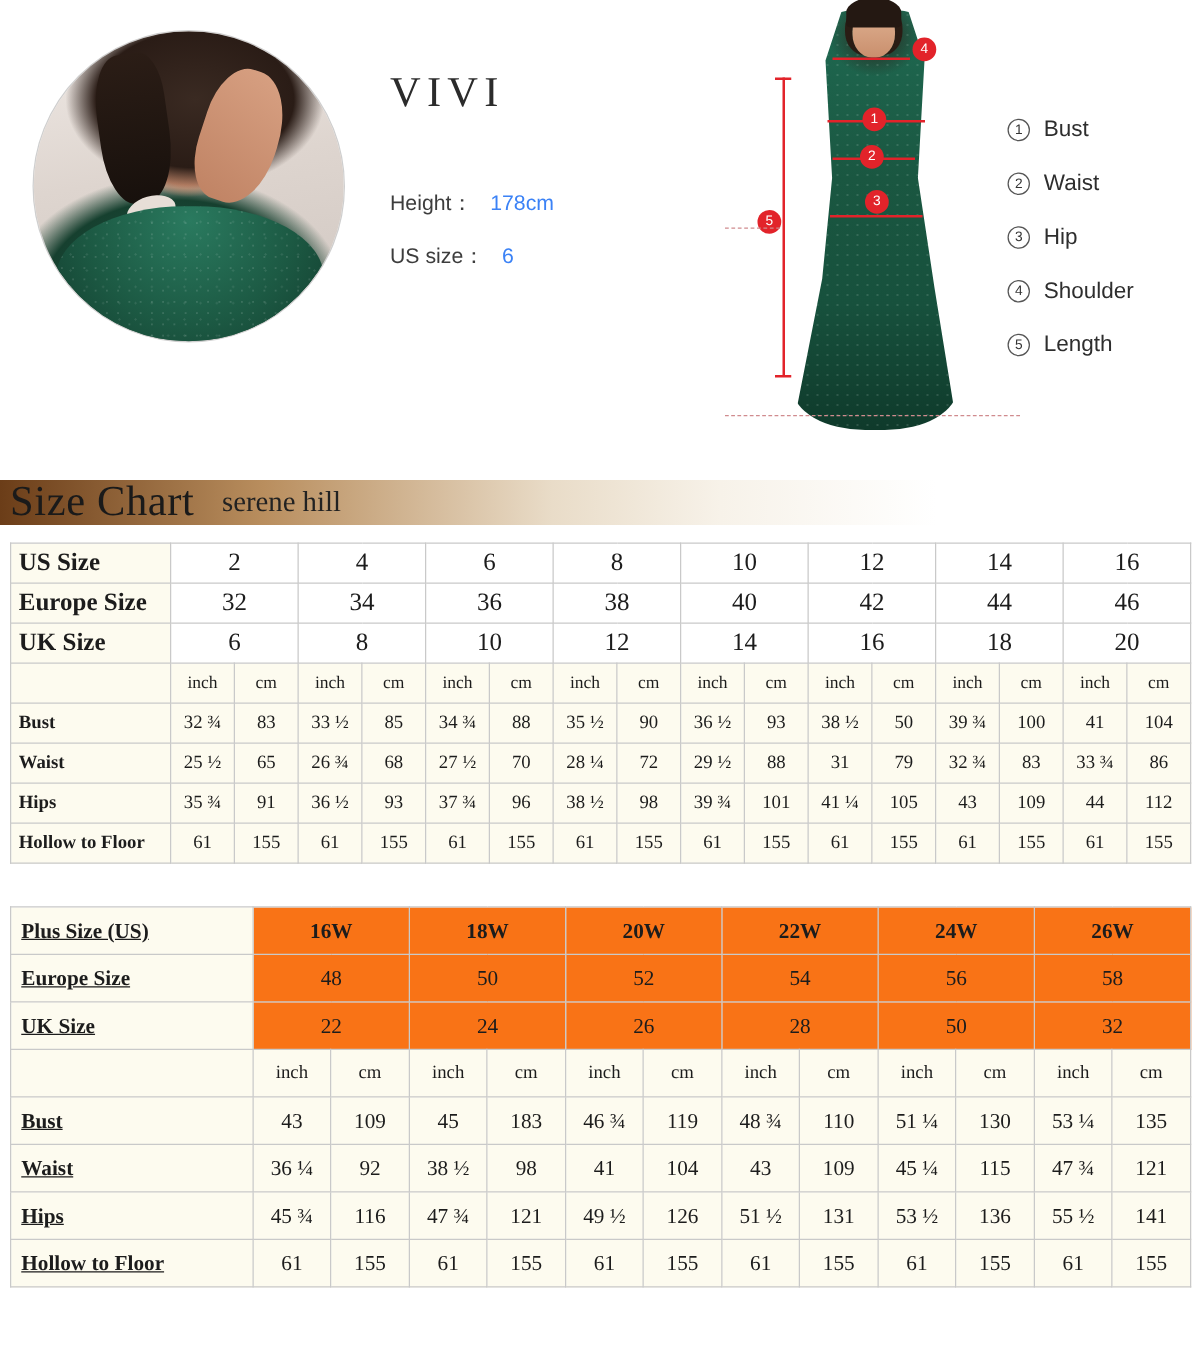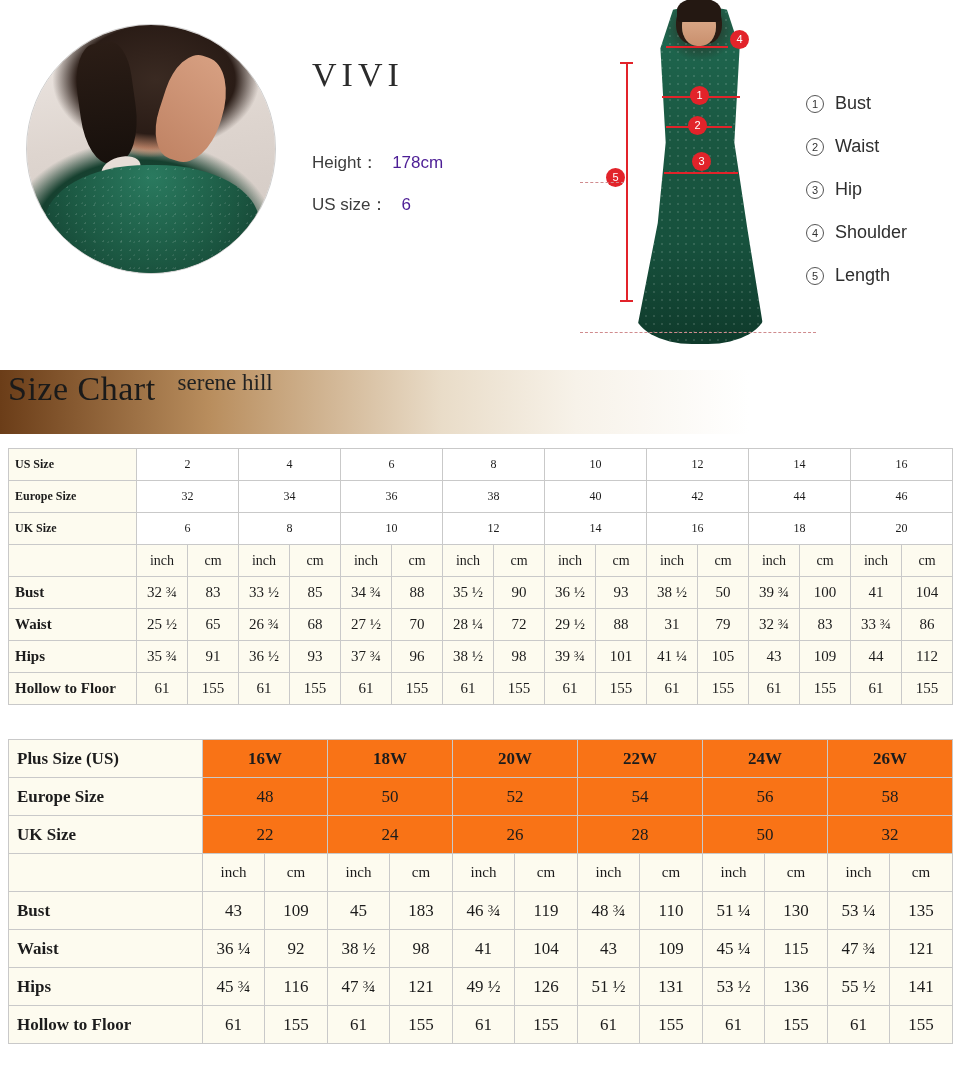--- a/index.html
+++ b/index.html
@@ -88,21 +88,21 @@
     color: #2b2b2b;
   }
   .specs {
     position: absolute; left: 312px; top: 142px;
     font-size: 17px; color: #4a4a4a;
     line-height: 42px;
     font-family: "Liberation Sans", sans-serif;
   }
   .specs .row { white-space: nowrap; }
   .specs .lab { color: #3d3d3d; }
-  .specs .val { color: #4c1d95; margin-left: 14px; }
+  .specs .val { color: #3b82f6; margin-left: 14px; }
 
   
   .figure-wrap {
     position: absolute; left: 578px; top: 0px;
     width: 240px; height: 350px;
   }
   .fig-dress {
     position: absolute; left: 56px; top: 8px;
     width: 132px; height: 336px;
     background:
@@ -158,24 +158,24 @@
   .legend .circ {
     width: 18px; height: 18px; border-radius: 50%;
     border: 1px solid #555;
     font-size: 11px; line-height: 16px; text-align: center;
     color: #333; margin-right: 11px; flex: 0 0 auto;
   }
 
   
   .title-bar {
     position: relative;
-    margin-top: 2px;
-    height: 64px;
+    margin-top: 16px;
+    height: 36px;
     background: linear-gradient(90deg, #6b3d18 0%, #b98e5e 22%, #e9dcc8 46%, #f7f2e9 60%, #ffffff 78%);
-    display: flex; 
+    display: flex; align-items: center;
   }
   .title-main {
     font-family: "Liberation Serif", serif;
     font-size: 34px; color: #1a1a1a;
     margin-left: 8px; letter-spacing: 0.5px;
   }
   .title-sub {
     font-family: "Liberation Serif", serif;
     font-size: 23px; color: #222;
     margin-left: 22px;
@@ -195,33 +195,34 @@
     color: #1c1c1c;
   }
   
   .t1 { margin-top: 14px; }
   .t1 td { height: 32px; font-size: 15px; }
   .t1 td.rowhdr {
     text-align: left; padding-left: 6px;
     font-size: 15px; font-weight: bold;
     background: #fdfbef;
   }
-  .t1 tr.hdr td { font-size: 12px; }
+  .t1 tr.hdr td { font-size: 20px; }
   .t1 tr.hdr td.rowhdr { font-weight: bold; }
   .t1 .unit { font-size: 14px; background: #fdfbef; }
   .t1 .tan { background: #fdfbef; }
   .t1 .white { background: #ffffff; }
 
   
   .t2 { margin-top: 24px; }
   .t2 td { height: 38px; font-size: 17px; }
   .t2 td.rowhdr {
     text-align: left; padding-left: 8px;
     font-weight: bold; font-size: 17px;
     background: #fdfbef;
+    text-decoration: underline;
   }
   .t2 .unit { font-size: 15px; background: #fdfbef; }
   .t2 .tan { background: #fdfbef; }
   .t2 .white { background: #f97316; }
   .t2 .hdrval { font-weight: bold; }
 
   .divider-space { height: 10px; }
 </style>
 </head>
 <body>

